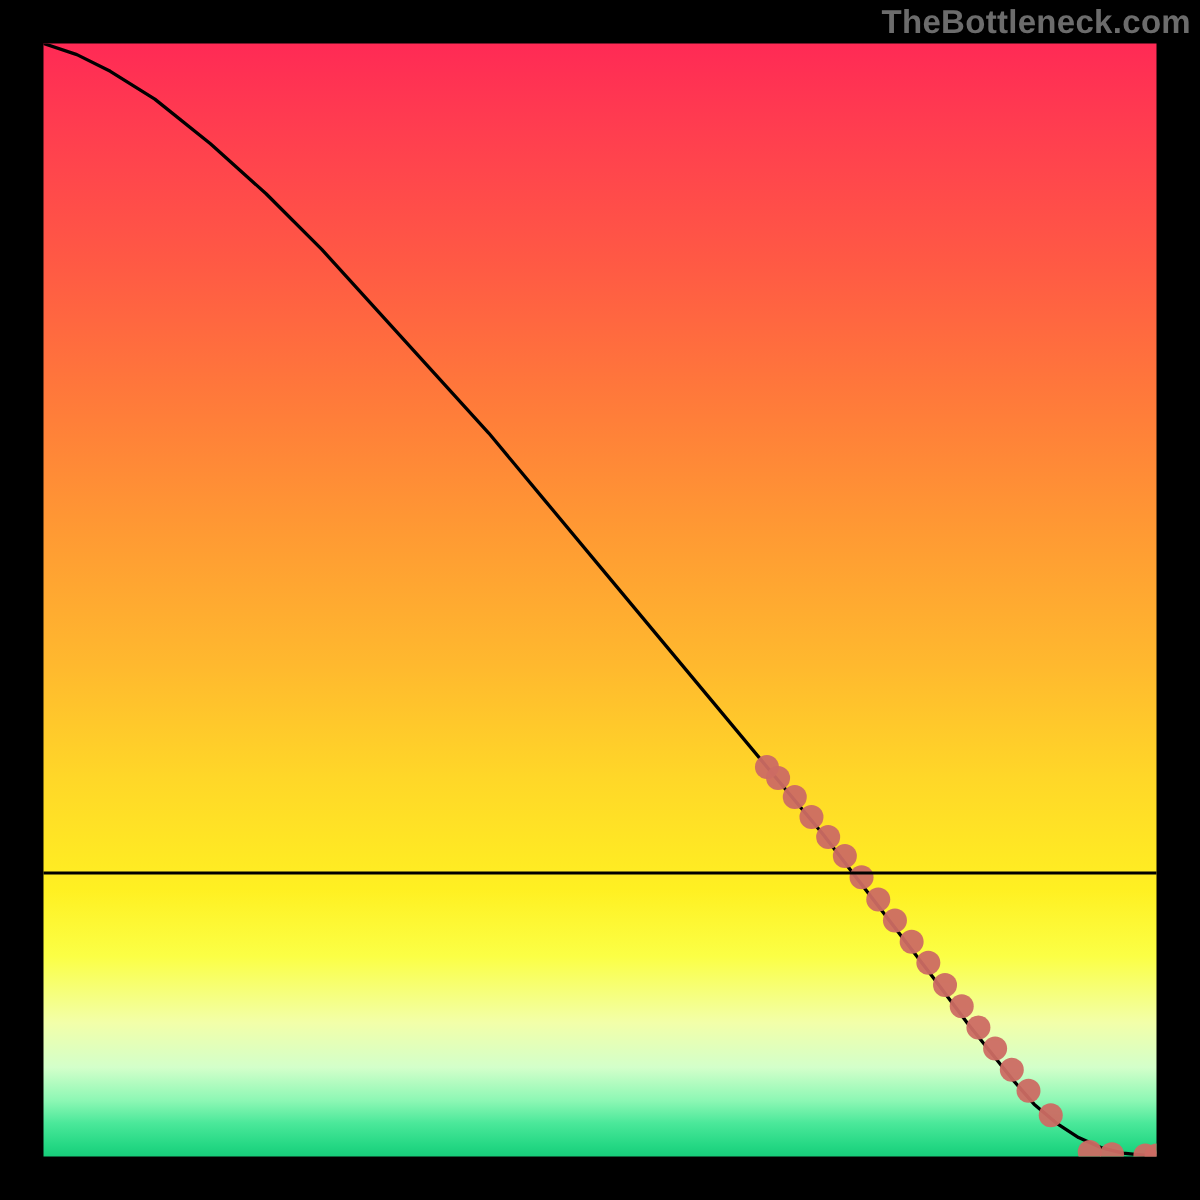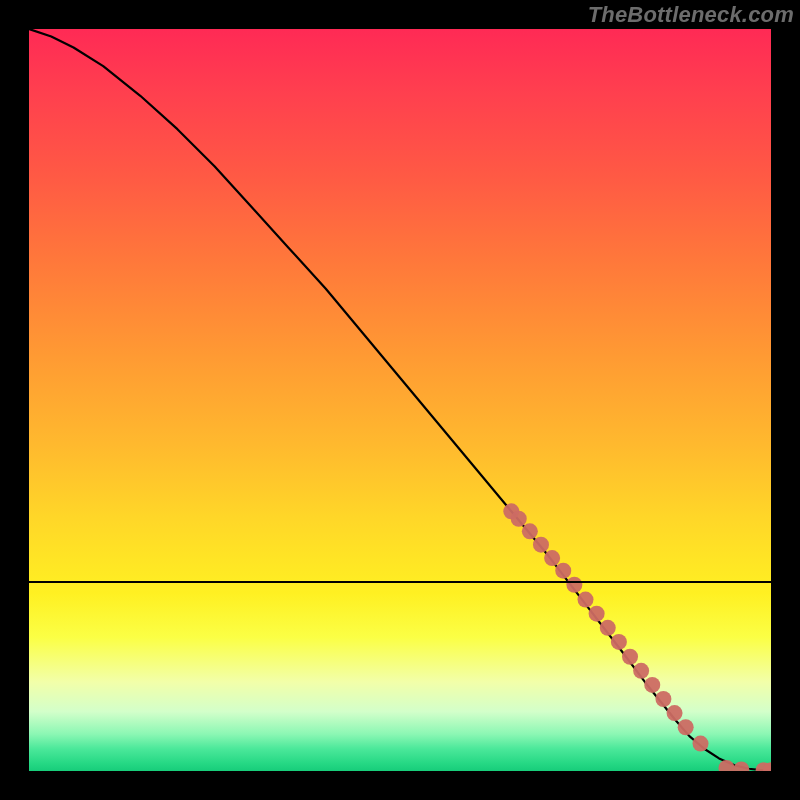--- a/index.html
+++ b/index.html
@@ -9,21 +9,20 @@
     height: 800px;
     background: #000;
     overflow: hidden;
     font-family: Arial, Helvetica, sans-serif;
   }
   .frame {
     position: relative;
     width: 800px;
     height: 612px;
     background: #000;
-    font-style: italic;
   }
   .watermark {
     position: absolute;
     top: 2px;
     right: 6px;
     color: #6c6c6c;
     font-size: 22px;
     font-weight: 600;
     letter-spacing: 0.2px;
     z-index: 5;

